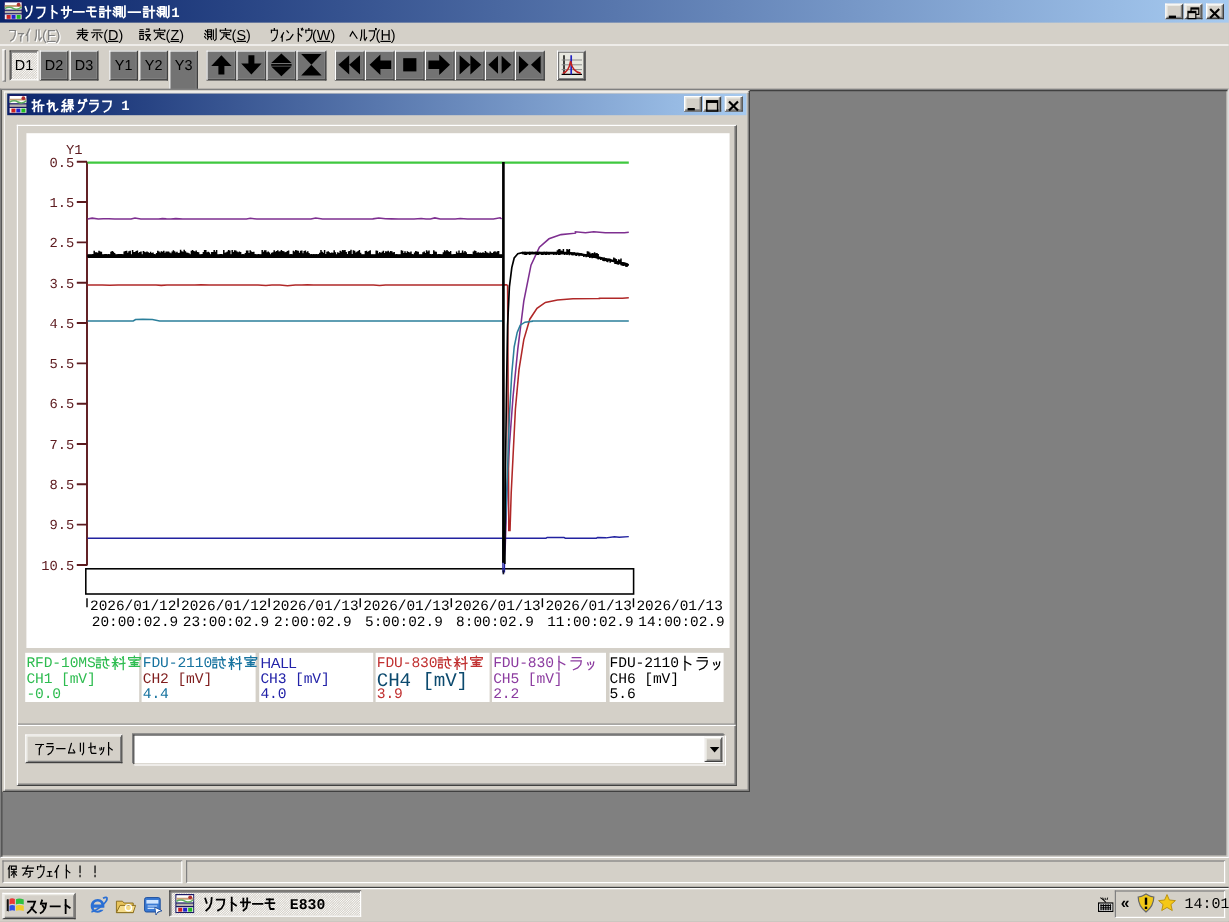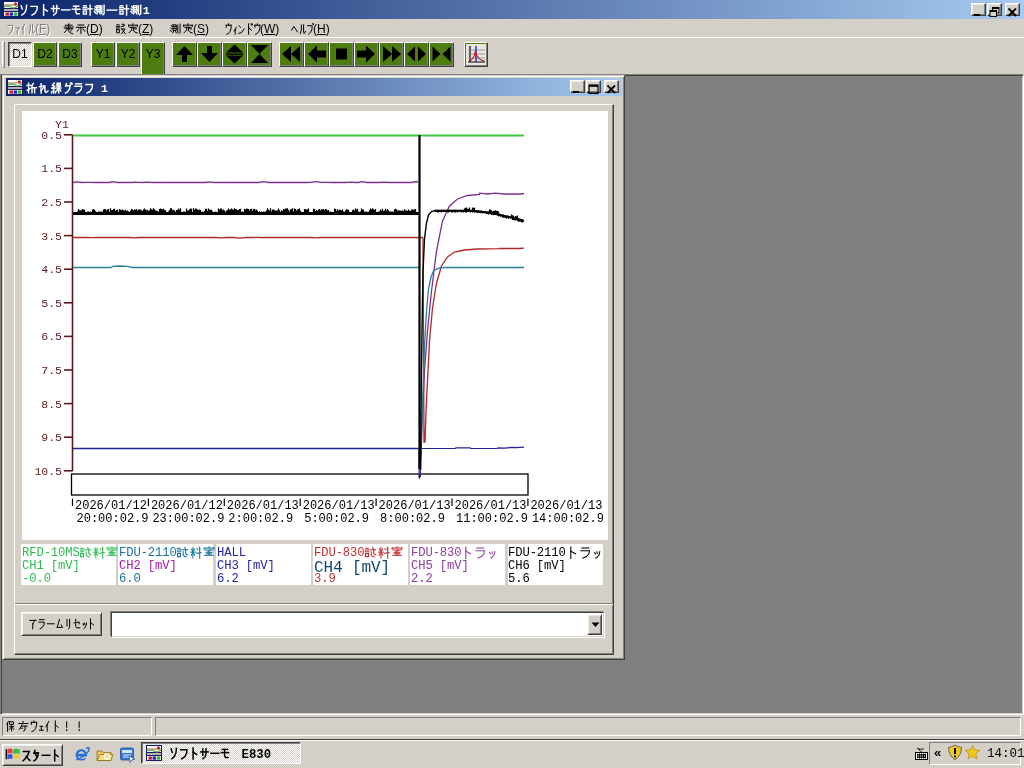--- a/index.html
+++ b/index.html
@@ -1,20 +1,20 @@
 <!DOCTYPE html>
 <html><head><meta charset="utf-8"><style>
 *{margin:0;padding:0;box-sizing:border-box}
 html,body{width:1024px;height:768px;overflow:hidden;background:#d4d0c8;font-family:"Liberation Sans",sans-serif}
 #scr{position:relative;width:1024px;height:768px}
 .abs{position:absolute}
 .raised{border-top:1px solid #fff;border-left:1px solid #fff;border-right:1px solid #404040;border-bottom:1px solid #404040;box-shadow:inset 1px 1px 0 #ecebe5, inset -1px -1px 0 #808080;background:#d4d0c8}
 .sunk{border-top:1px solid #808080;border-left:1px solid #808080;border-right:1px solid #fff;border-bottom:1px solid #fff}
 .sunk2{border-top:1px solid #404040;border-left:1px solid #404040;border-right:1px solid #d4d0c8;border-bottom:1px solid #d4d0c8;box-shadow:-1px -1px 0 #808080, 1px 1px 0 #fff}
-.tbtn{position:absolute;width:25px;height:25px;background:#4d7c0f;border-top:1px solid #fff;border-left:1px solid #fff;border-right:1px solid #404040;border-bottom:1px solid #404040;box-shadow:inset -1px -1px 0 #808080}
+.tbtn{position:absolute;width:25px;height:25px;background:#737373;border-top:1px solid #fff;border-left:1px solid #fff;border-right:1px solid #404040;border-bottom:1px solid #404040;box-shadow:inset -1px -1px 0 #808080}
 .dith{background-image:linear-gradient(45deg,#fff 25%,transparent 25%,transparent 75%,#fff 75%),linear-gradient(45deg,#fff 25%,transparent 25%,transparent 75%,#fff 75%);background-size:2px 2px;background-position:0 0,1px 1px;background-color:#d4d0c8}
 .capbtn{position:absolute;width:15px;height:13px;background:#d4d0c8;border-top:1px solid #fff;border-left:1px solid #fff;border-right:1px solid #404040;border-bottom:1px solid #404040;box-shadow:inset -1px -1px 0 #808080,inset 1px 1px 0 #ecebe5}
 </style></head><body>
 <div id="scr">
 <div class="abs" style="left:0;top:0;width:1024px;height:19px;background:linear-gradient(to right,#0a246a,#a6caf0)"></div>
     <svg class="abs" style="left:3px;top:1px" width="16" height="16" viewBox="0 0 16 16">
 <rect x="0" y="0" width="16" height="16" fill="#1a1a66"></rect>
 <rect x="1" y="1" width="14" height="6" fill="#fff"></rect>
 <path d="M1 4 h14" stroke="#c8a078" stroke-width="1.6" fill="none"></path>
 <path d="M1 6 q4 -2 7 0 t7 -1" stroke="#60b060" stroke-width="1.3" fill="none"></path>
@@ -440,26 +440,26 @@
       <polyline points="28.2,3.0 37.8,3.0" fill="none" stroke="#17739f" stroke-width="1.07" stroke-linecap="square" stroke-linejoin="miter"></polyline>
       <polyline points="28.2,3.0 28.2,4.3" fill="none" stroke="#17739f" stroke-width="1.07" stroke-linecap="square" stroke-linejoin="miter"></polyline>
       <polyline points="37.8,3.0 37.8,4.3" fill="none" stroke="#17739f" stroke-width="1.07" stroke-linecap="square" stroke-linejoin="miter"></polyline>
       <polyline points="29.2,5.0 36.8,5.0" fill="none" stroke="#17739f" stroke-width="1.07" stroke-linecap="square" stroke-linejoin="miter"></polyline>
       <polyline points="34.5,5.0 32.0,6.8" fill="none" stroke="#17739f" stroke-width="1.07" stroke-linecap="square" stroke-linejoin="miter"></polyline>
       <polyline points="30.0,7.3 36.0,7.3" fill="none" stroke="#17739f" stroke-width="1.07" stroke-linecap="square" stroke-linejoin="miter"></polyline>
       <polyline points="33.0,7.3 33.0,10.3" fill="none" stroke="#17739f" stroke-width="1.07" stroke-linecap="square" stroke-linejoin="miter"></polyline>
       <polyline points="30.5,8.8 35.5,8.8" fill="none" stroke="#17739f" stroke-width="1.07" stroke-linecap="square" stroke-linejoin="miter"></polyline>
       <polyline points="28.7,10.3 37.3,10.3" fill="none" stroke="#17739f" stroke-width="1.07" stroke-linecap="square" stroke-linejoin="miter"></polyline>
     </svg>
-    <span class="abs" style="left:119px;top:559px;font-family:'Liberation Mono';font-size:12.2px;color:#a21caf;letter-spacing:-0.1px">CH2 [mV]</span>
-    <span class="abs" style="left:119px;top:572px;font-family:'Liberation Mono';font-size:12.2px;color:#17739f;letter-spacing:-0.1px">6.0</span>
+    <span class="abs" style="left:119px;top:559px;font-family:'Liberation Mono';font-size:12.2px;color:#7f1d1d;letter-spacing:-0.1px">CH2 [mV]</span>
+    <span class="abs" style="left:119px;top:572px;font-family:'Liberation Mono';font-size:12.2px;color:#17739f;letter-spacing:-0.1px">4.4</span>
     <div class="abs" style="left:216px;top:544px;width:95px;height:41px;background:#fff;overflow:hidden"></div>
-    <span class="abs" style="left:217px;top:546px;font-family:Liberation Mono, monospace;font-size:12.2px;color:#2222a8;letter-spacing:-0.1px;white-space:nowrap">HALL</span>
+    <span class="abs" style="left:217px;top:546px;font-family:Liberation Sans, sans-serif;font-size:12.2px;color:#2222a8;letter-spacing:-0.1px;white-space:nowrap">HALL</span>
     <span class="abs" style="left:217px;top:559px;font-family:Liberation Mono, monospace;font-size:12.2px;color:#2222a8;letter-spacing:-0.1px">CH3 [mV]</span>
-    <span class="abs" style="left:217px;top:572px;font-family:'Liberation Mono';font-size:12.2px;color:#2222a8;letter-spacing:-0.1px">6.2</span>
+    <span class="abs" style="left:217px;top:572px;font-family:'Liberation Mono';font-size:12.2px;color:#2222a8;letter-spacing:-0.1px">4.0</span>
     <div class="abs" style="left:313px;top:544px;width:95px;height:41px;background:#fff;overflow:hidden"></div>
     <span class="abs" style="left:314px;top:546px;font-family:'Liberation Mono';font-size:12.2px;color:#c03030;letter-spacing:-0.1px;white-space:nowrap">FDU-830</span>
     <svg style="position:absolute;left:364px;top:545px;" width="42" height="16" viewBox="0 0 42 16">
       <polyline points="1.8,3.3 4.3,3.3" fill="none" stroke="#c03030" stroke-width="1.07" stroke-linecap="square" stroke-linejoin="miter"></polyline>
       <polyline points="1.3,5.0 4.8,5.0" fill="none" stroke="#c03030" stroke-width="1.07" stroke-linecap="square" stroke-linejoin="miter"></polyline>
       <polyline points="1.3,6.8 4.8,6.8" fill="none" stroke="#c03030" stroke-width="1.07" stroke-linecap="square" stroke-linejoin="miter"></polyline>
       <polyline points="1.5,8.6 4.5,8.6 4.5,11.6 1.5,11.6 1.5,8.6" fill="none" stroke="#c03030" stroke-width="1.07" stroke-linecap="square" stroke-linejoin="miter"></polyline>
       <polyline points="6.0,4.8 11.6,4.8" fill="none" stroke="#c03030" stroke-width="1.07" stroke-linecap="square" stroke-linejoin="miter"></polyline>
       <polyline points="8.8,2.5 9.3,3.8" fill="none" stroke="#c03030" stroke-width="1.07" stroke-linecap="square" stroke-linejoin="miter"></polyline>
       <polyline points="7.3,6.8 7.1,9.6 8.3,11.3 10.3,11.8" fill="none" stroke="#c03030" stroke-width="1.07" stroke-linecap="square" stroke-linejoin="miter"></polyline>

